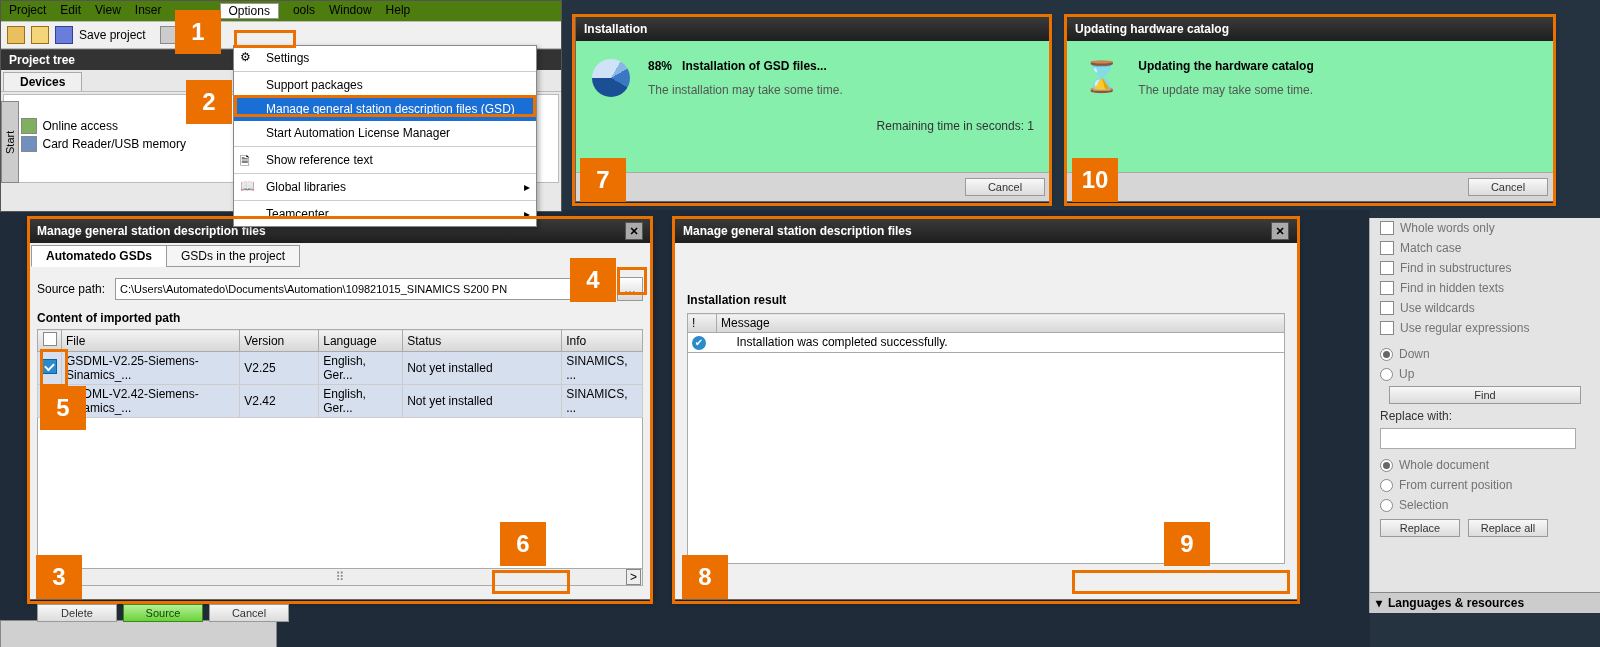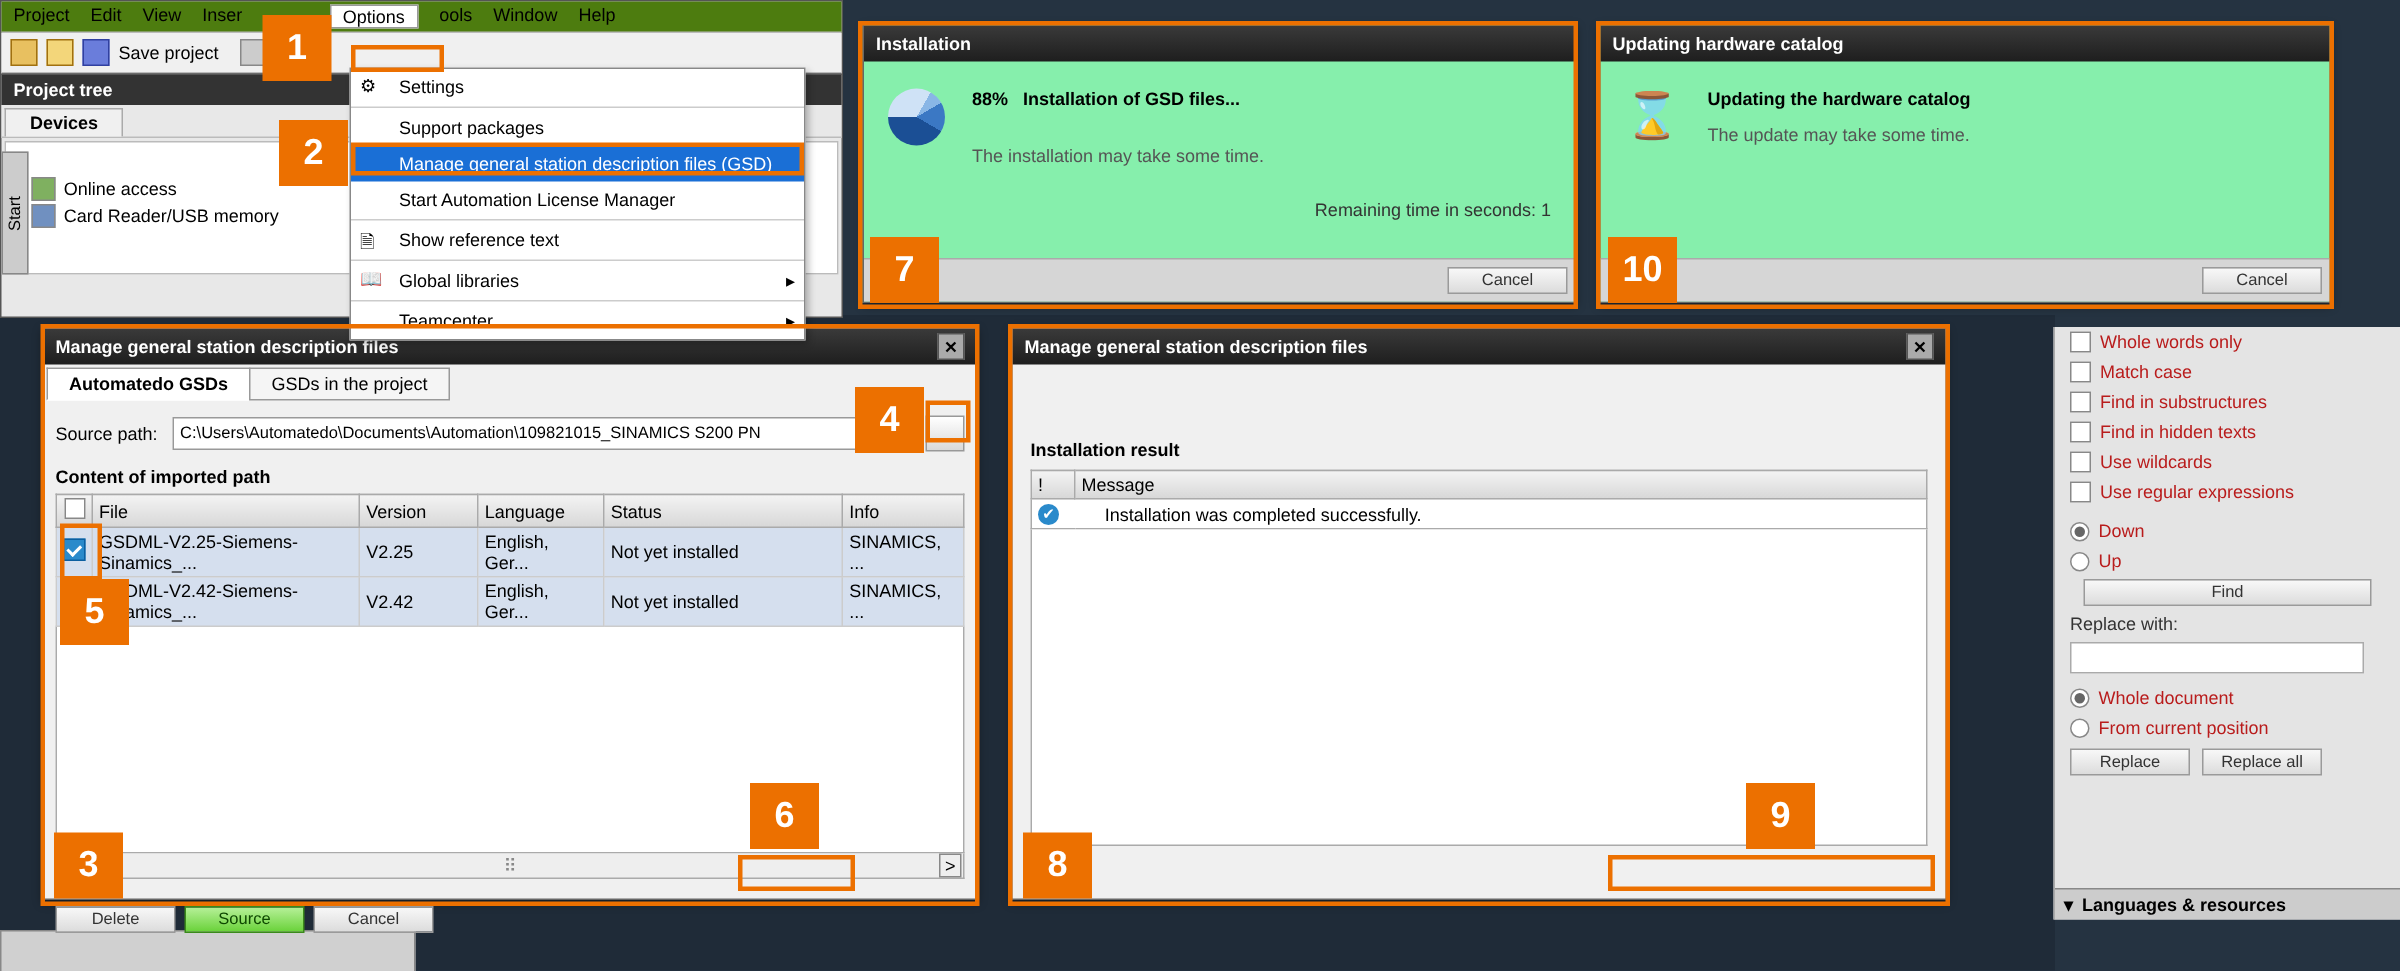--- a/index.html
+++ b/index.html
@@ -63,21 +63,21 @@
   #dlg-gsd2 .res-title{padding:50px 12px 6px;font-weight:700}
   #dlg-gsd2 table{width:calc(100% - 24px);margin:0 12px;border-collapse:collapse;background:#fff;border:1px solid #aaa}
   #dlg-gsd2 th{background:linear-gradient(#f3f3f3,#d7d7d7);border:1px solid #aaa;padding:2px 4px;text-align:left;font-weight:400}
   #dlg-gsd2 td{padding:2px 4px}
   #dlg-gsd2 .table-pad{background:#fff;border:1px solid #aaa;border-top:none;height:210px;margin:0 12px}
   #dlg-gsd2 .btnrow{display:flex;justify-content:flex-end;gap:6px;padding:14px 10px 8px}
   #dlg-gsd2 .btn.disabled{color:#888}
 
   
   #rpanel{position:absolute;right:0;top:218px;width:230px;height:395px;background:#e4e4e4;border-left:1px solid #aaa}
-  #rpanel .row{display:flex;align-items:center;gap:6px;padding:3px 10px;color:#b91c1c}
+  #rpanel .row{display:flex;align-items:center;gap:6px;padding:3px 10px;color:#737373}
   #rpanel .chkbox{width:12px;height:12px;border:1px solid #888;background:#fff;display:inline-block}
   #rpanel .radio{width:11px;height:11px;border:1px solid #888;border-radius:50%;background:#fff;display:inline-block;position:relative}
   #rpanel .radio.on::after{content:"";position:absolute;left:2px;top:2px;width:7px;height:7px;border-radius:50%;background:#666}
   #rpanel .wide-btn{width:190px;margin:2px auto;display:block}
   #rpanel input{width:190px;margin:2px 10px;border:1px solid #aaa;padding:2px;background:#fff}
   #rpanel .footer{position:absolute;bottom:0;left:0;right:0;background:#ccc;border-top:1px solid #888;padding:3px 6px;display:flex;align-items:center;gap:6px;font-weight:700}
   #rpanel .btnpair{display:flex;gap:8px;padding:4px 10px}
 
   .chev{font-size:9px}
   .sq-icon{width:14px;height:14px;display:inline-block;border:1px solid #888;background:#cde}
@@ -171,21 +171,21 @@
 </div>
 
 <div id="dlg-install" class="dialog">
   <div class="dlg-title">
       <span>Installation</span>
     </div>
   <div style="display:flex;gap:18px;padding:18px 16px 4px">
     <span class="spinner"></span>
     <div>
       <div><b>88%</b>&nbsp;&nbsp;&nbsp;<b>Installation of GSD files...</b></div>
-      <div style="color:#555;margin-top:24px">The installation may take some time.</div>
+      <div style="color:#555;margin-top:10px">The installation may take some time.</div>
     </div>
   </div>
   <div style="text-align:right;padding:18px 16px 0;color:#333">Remaining time in seconds: 1</div>
   <div style="position:absolute;bottom:0;left:0;right:0;background:#d6d6d6;border-top:1px solid #aaa;padding:5px;text-align:right">
     <span class="btn">Cancel</span>
   </div>
 </div>
 
 <div id="dlg-update" class="dialog">
   <div class="dlg-title">
@@ -319,20 +319,24 @@
   <input style="">
   <div style="height:4px"></div>
   <div class="row">
       <span class="radio on"></span>
       <span>Whole document</span>
     </div>
   <div class="row">
       <span class="radio"></span>
       <span>From current position</span>
     </div>
+  <div class="row">
+      <span class="radio"></span>
+      <span>Selection</span>
+    </div>
   <div class="btnpair">
     <span class="btn">Replace</span>
     <span class="btn">Replace all</span>
   </div>
   <div class="footer">
       <span>▾</span>
       <span>Languages &amp; resources</span>
     </div>
 </div>
 

